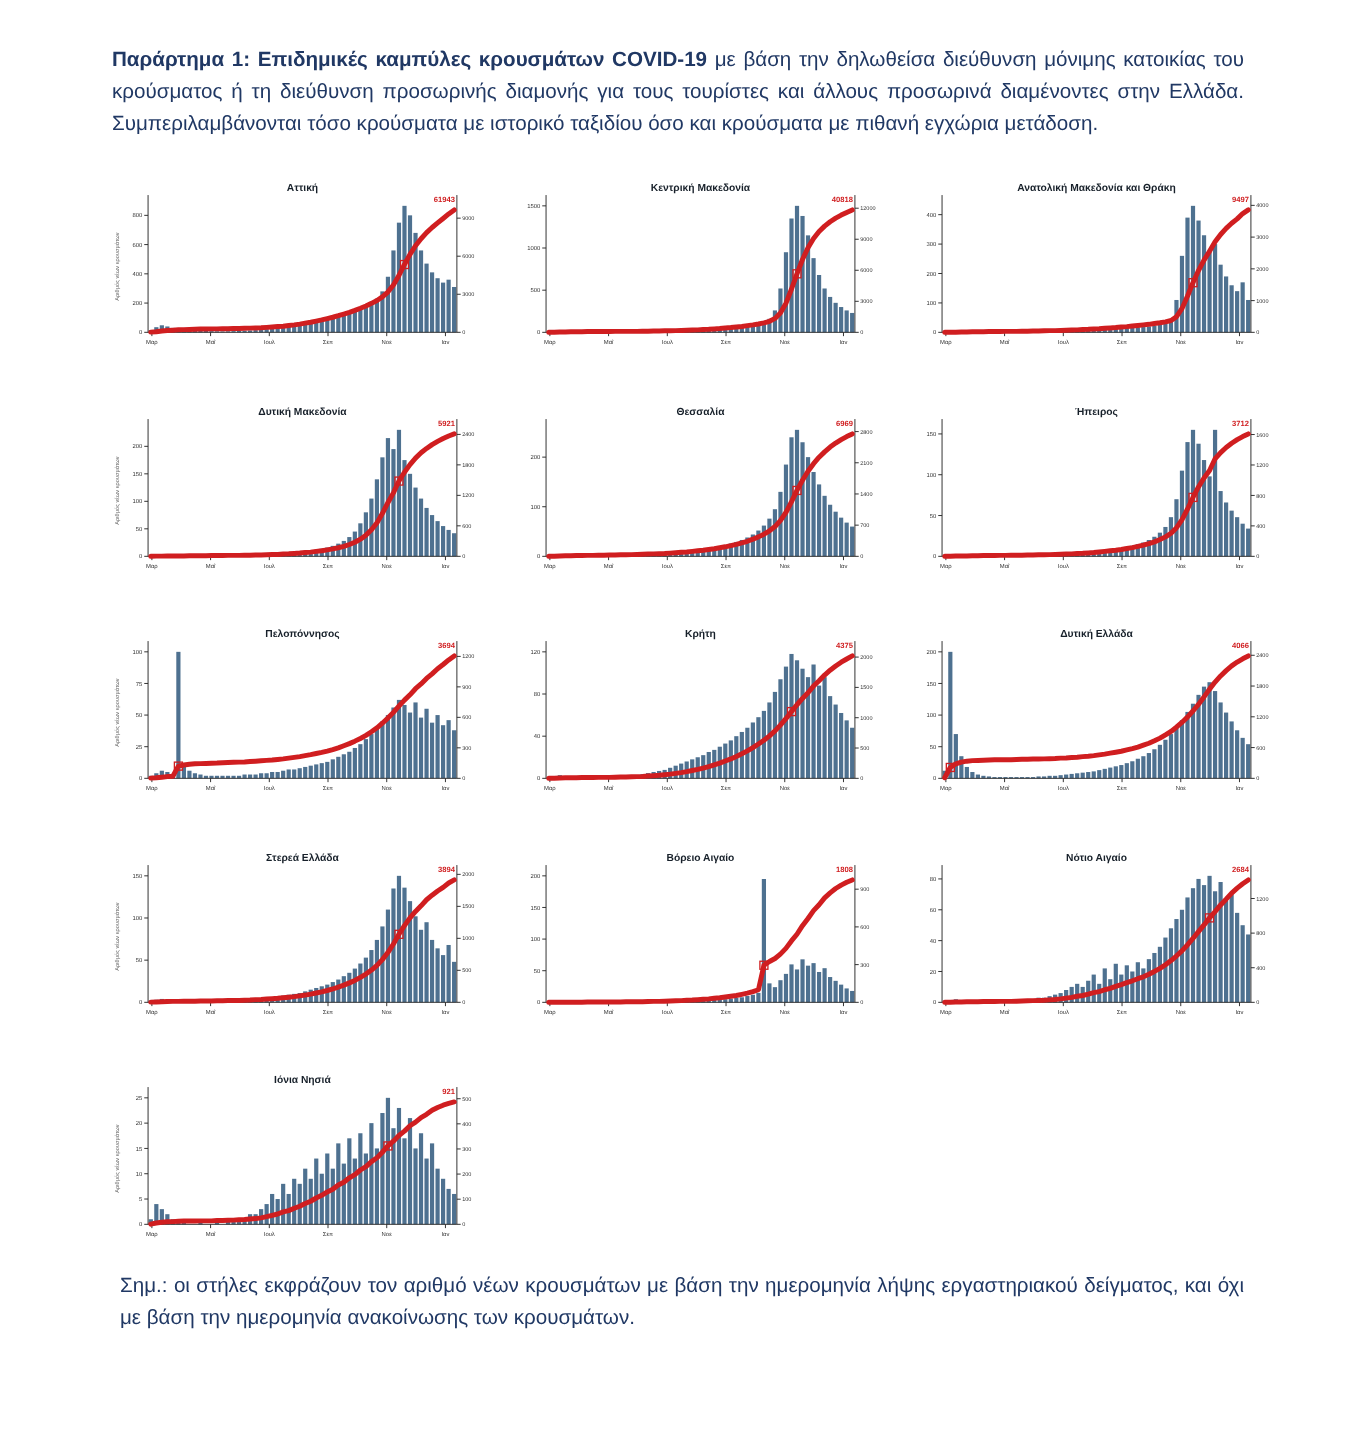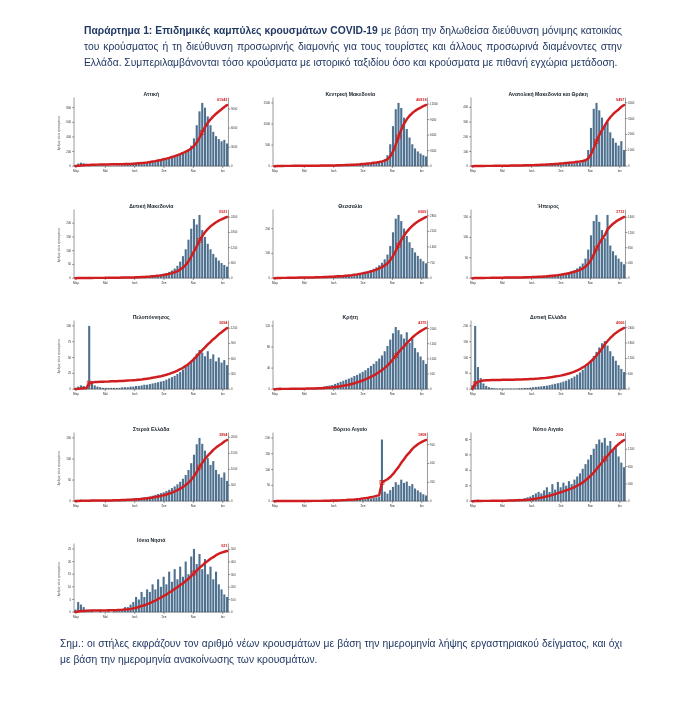--- a/index.html
+++ b/index.html
@@ -3,21 +3,21 @@
 <meta charset="utf-8">
 <style>
   html,body{margin:0;padding:0;background:#ffffff;}
   body{
     width:680px;height:726px;overflow:hidden;
     font-family:"Liberation Sans", sans-serif;
     color:#203864;
   }
   .page{width:680px;height:726px;position:relative;background:#fff;}
   .header{
-    padding:13px 58px 0 84px;
+    padding:13px 58px 0 56px;
     font-size:10.3px;line-height:1.52;text-align:justify;
     color:#203864;
   }
   .header b{font-weight:bold;}
   .charts-grid{
     margin-top:18px;
     padding:0 38px 0 54px;
     display:grid;
     grid-template-columns:repeat(3,1fr);
     column-gap:8px;row-gap:20px;

